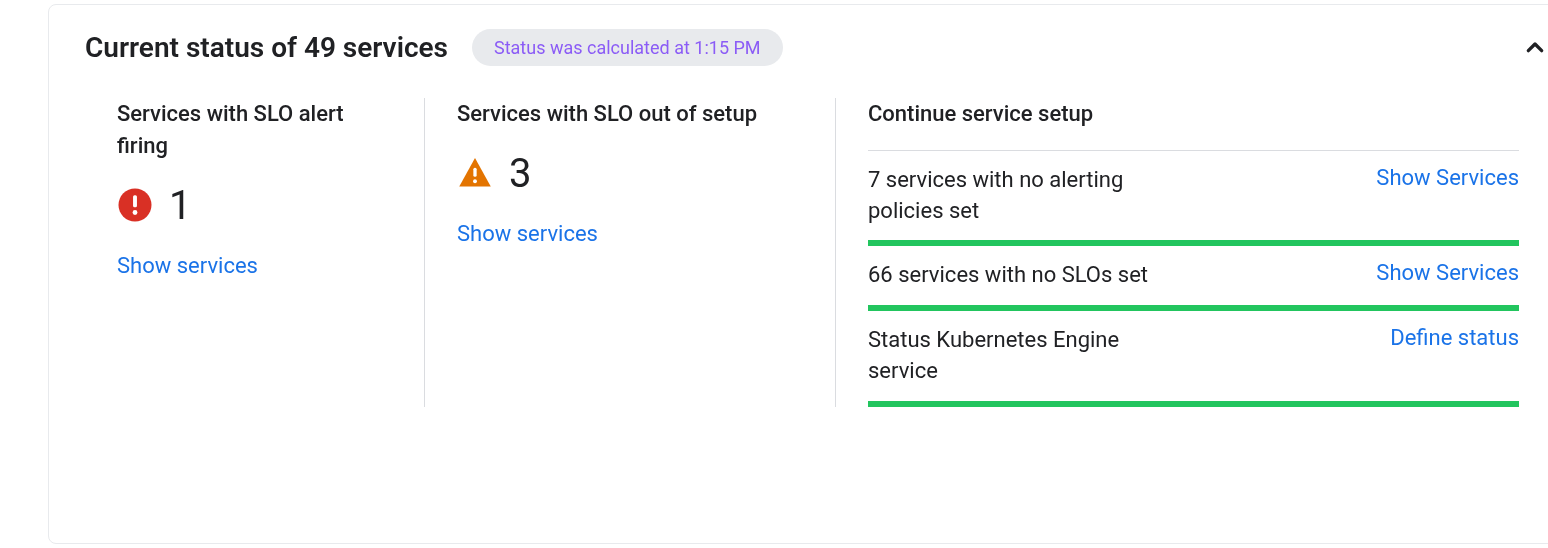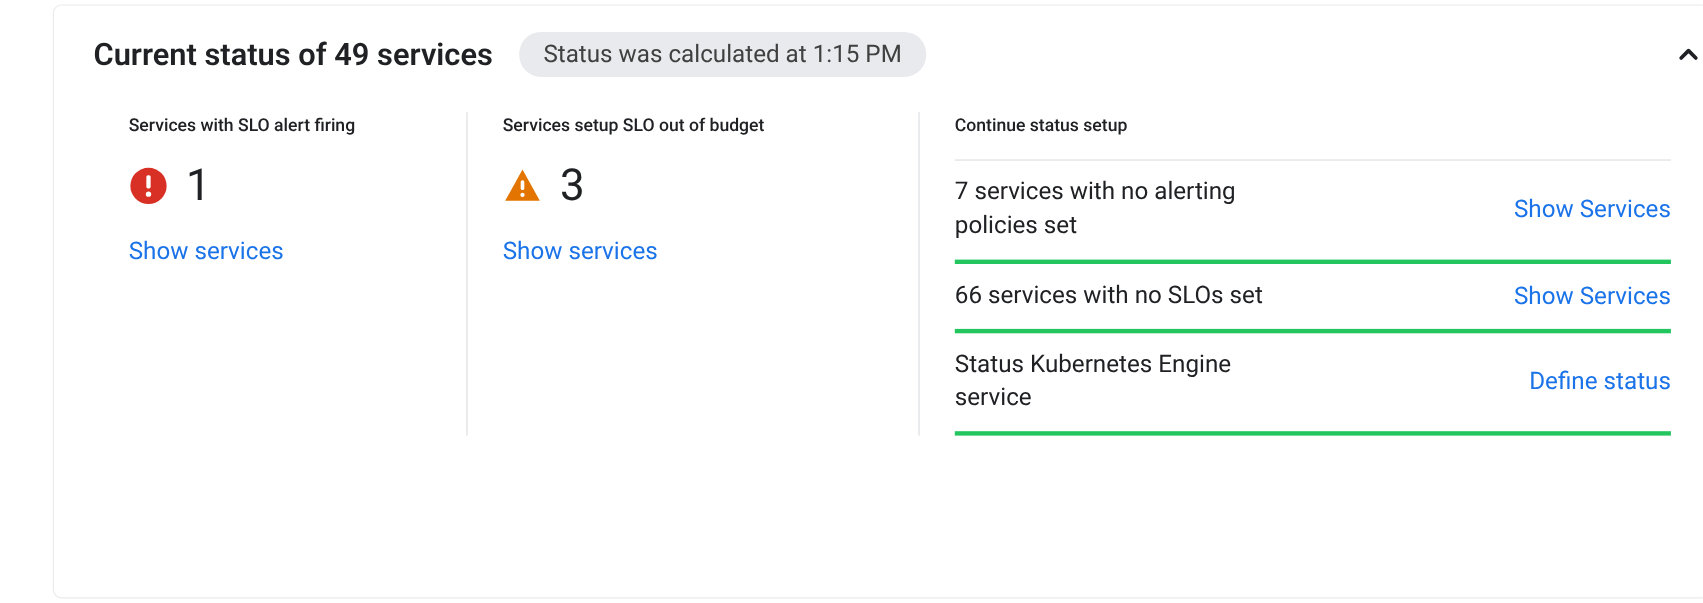--- a/index.html
+++ b/index.html
@@ -28,22 +28,22 @@
     }
     .title {
       font-size: 28px;
       font-weight: 600;
       color: #202124;
     }
     .status-chip {
       background: #e8eaed;
       border-radius: 20px;
       padding: 8px 22px;
-      font-size: 22px;
-      color: #404040;
+      font-size: 18px;
+      color: #8b5cf6;
     }
     .spacer {
       flex: 1;
     }
     .chevron {
       width: 32px;
       height: 32px;
       cursor: pointer;
     }
     .columns {
@@ -63,21 +63,21 @@
     .col-budget {
       width: 380px;
     }
     .col-setup {
       flex: 1;
       padding-left: 32px;
       border-left: 1px solid #dadce0;
       margin-left: 30px;
     }
     .col-title {
-      font-size: 16px;
+      font-size: 22px;
       font-weight: 500;
       color: #202124;
       margin-bottom: 20px;
       line-height: 1.45;
     }
     .metric-row {
       display: flex;
       align-items: center;
       gap: 16px;
       margin-bottom: 24px;
@@ -96,23 +96,22 @@
       color: #1a73e8;
       font-size: 22px;
       cursor: pointer;
       text-decoration: none;
     }
     .setup-list {
       border-top: 1px solid #dadce0;
     }
     .setup-row {
       display: flex;
-      align-items: center;
       justify-content: space-between;
-      border-bottom: 4px solid #22c55e;
+      border-bottom: 6px solid #22c55e;
       padding: 14px 0;
       gap: 20px;
     }
     .setup-label {
       font-size: 22px;
       color: #202124;
       line-height: 1.4;
       max-width: 300px;
     }
     .setup-link {
@@ -152,34 +151,34 @@
           <circle cx="12" cy="12" r="11" class="icon-error-circle"></circle>
           <rect x="10.7" y="5.5" width="2.6" height="8" fill="#fff" rx="1"></rect>
           <circle cx="12" cy="17" r="1.6" fill="#fff"></circle>
         </svg>
         <div class="metric-value">1</div>
       </div>
       <a class="link">Show services</a>
     </div>
 
     <div class="col col-budget">
-      <div class="col-title">Services setup SLO out of budget</div>
+      <div class="col-title">Services with SLO out of setup</div>
       <div class="metric-row">
         <svg class="metric-icon" viewBox="0 0 24 24">
           <path d="M12 2 L22.5 21 L1.5 21 Z" class="icon-warning-triangle"></path>
           <rect x="10.9" y="8.5" width="2.2" height="6" fill="#fff" rx="1"></rect>
           <circle cx="12" cy="17.5" r="1.3" fill="#fff"></circle>
         </svg>
         <div class="metric-value">3</div>
       </div>
       <a class="link">Show services</a>
     </div>
 
     <div class="col col-setup">
-      <div class="col-title">Continue status setup</div>
+      <div class="col-title">Continue service setup</div>
       <div class="setup-list">
         <div class="setup-row">
           <div class="setup-label">7 services with no alerting policies set</div>
           <a class="setup-link">Show Services</a>
         </div>
         <div class="setup-row">
           <div class="setup-label">66 services with no SLOs set</div>
           <a class="setup-link">Show Services</a>
         </div>
         <div class="setup-row">

